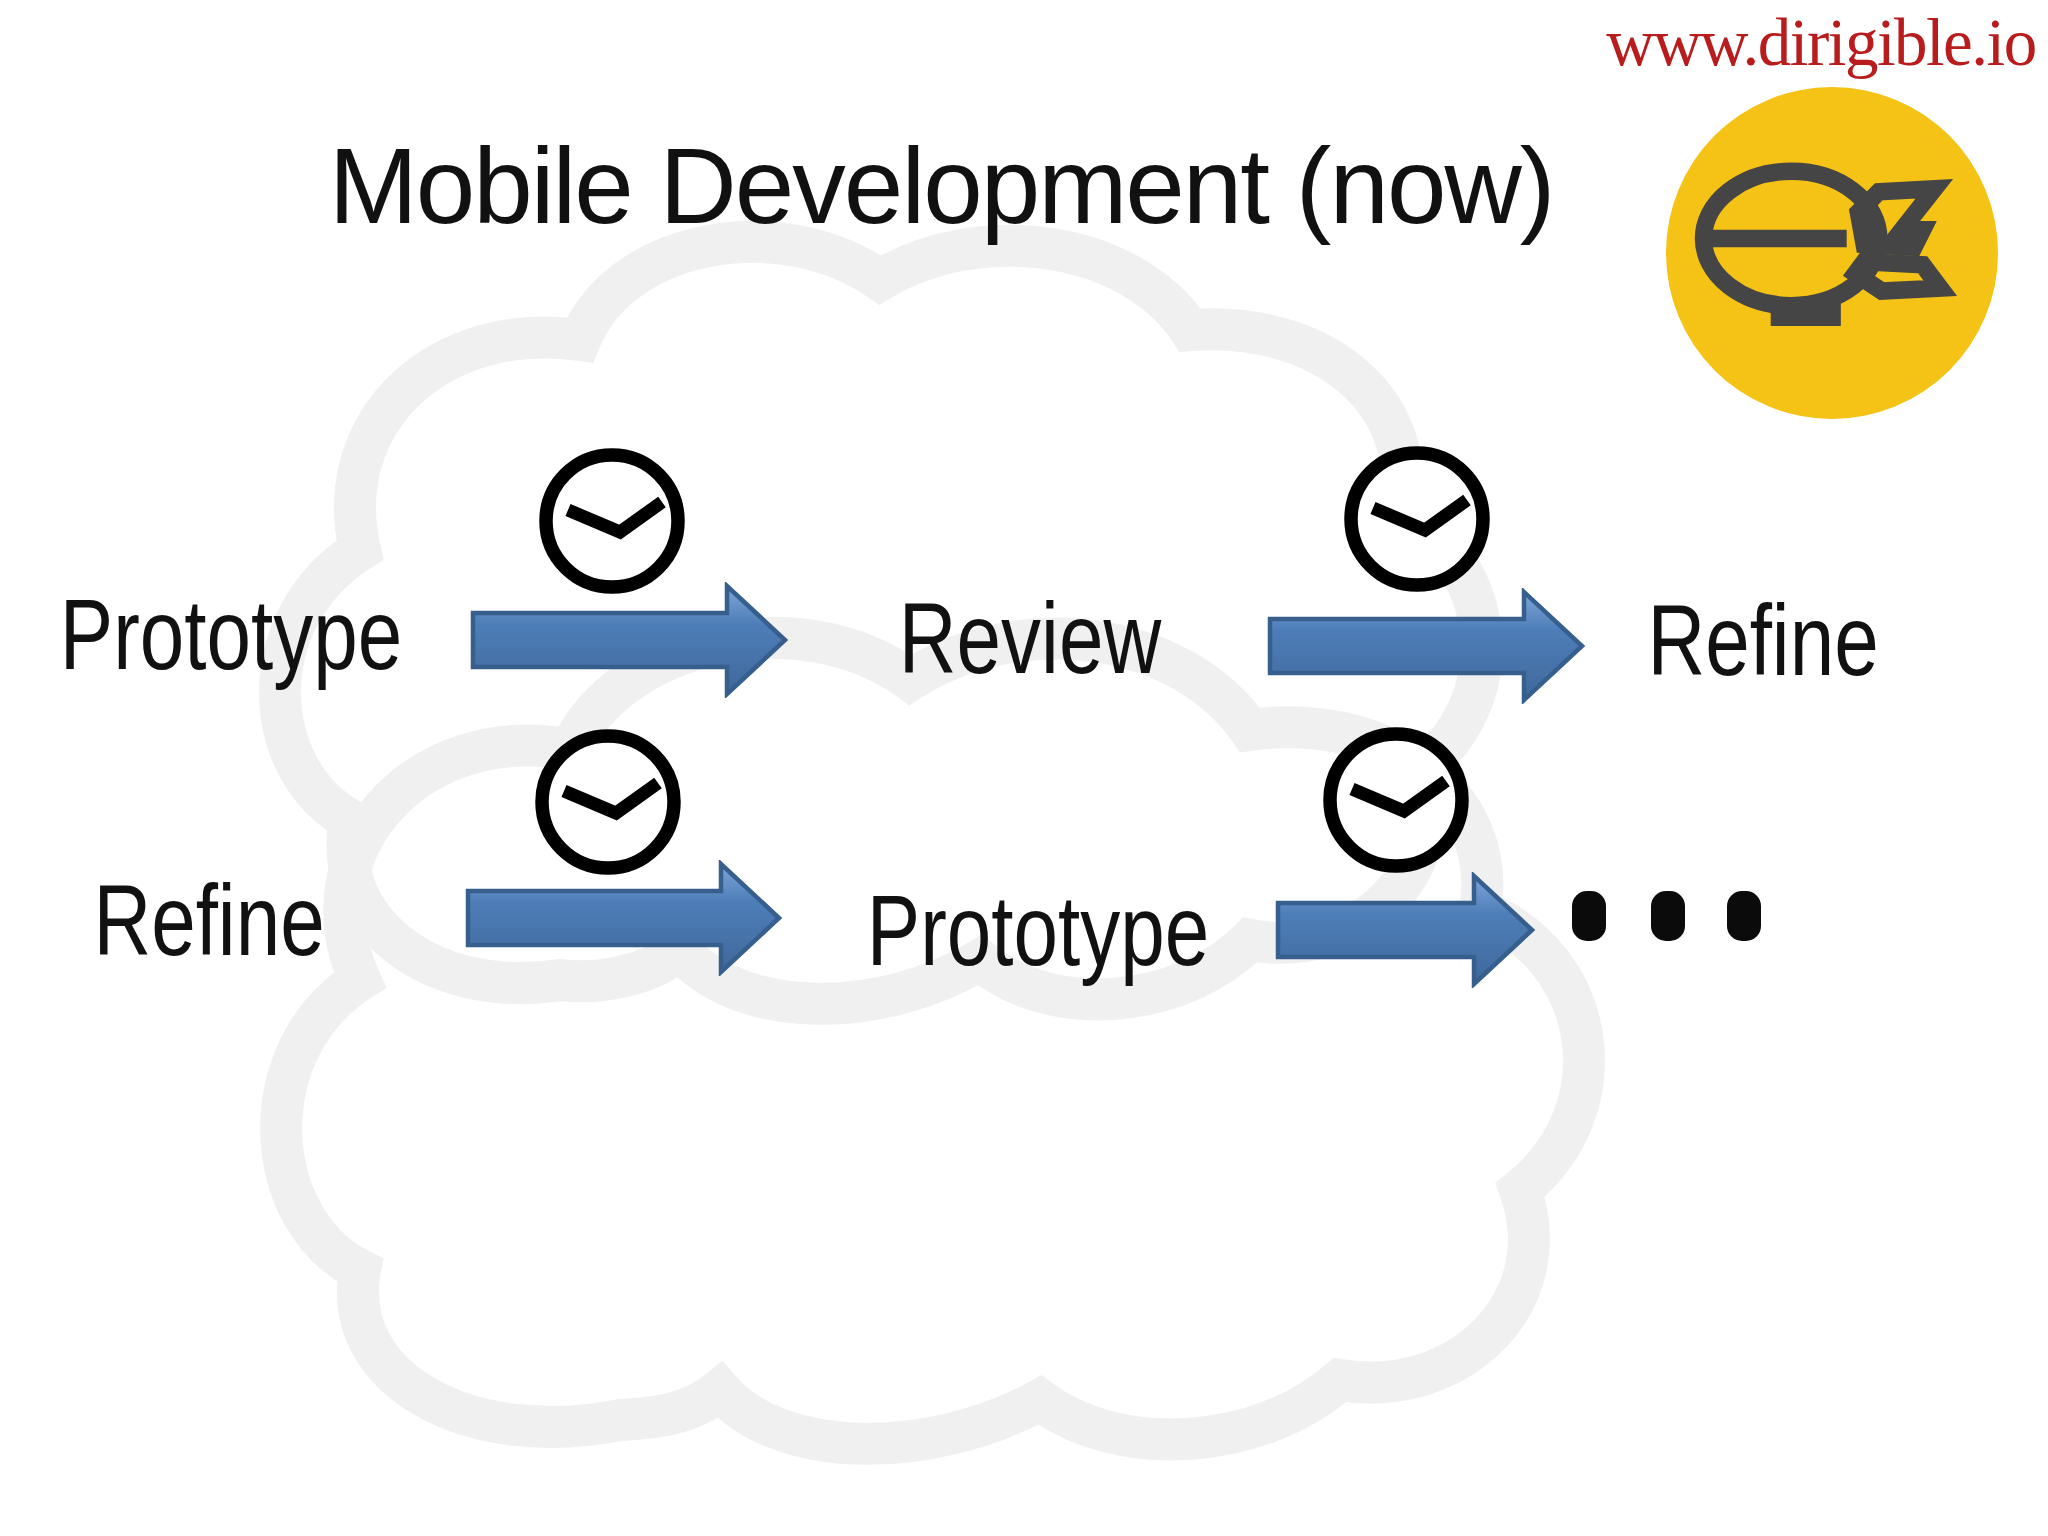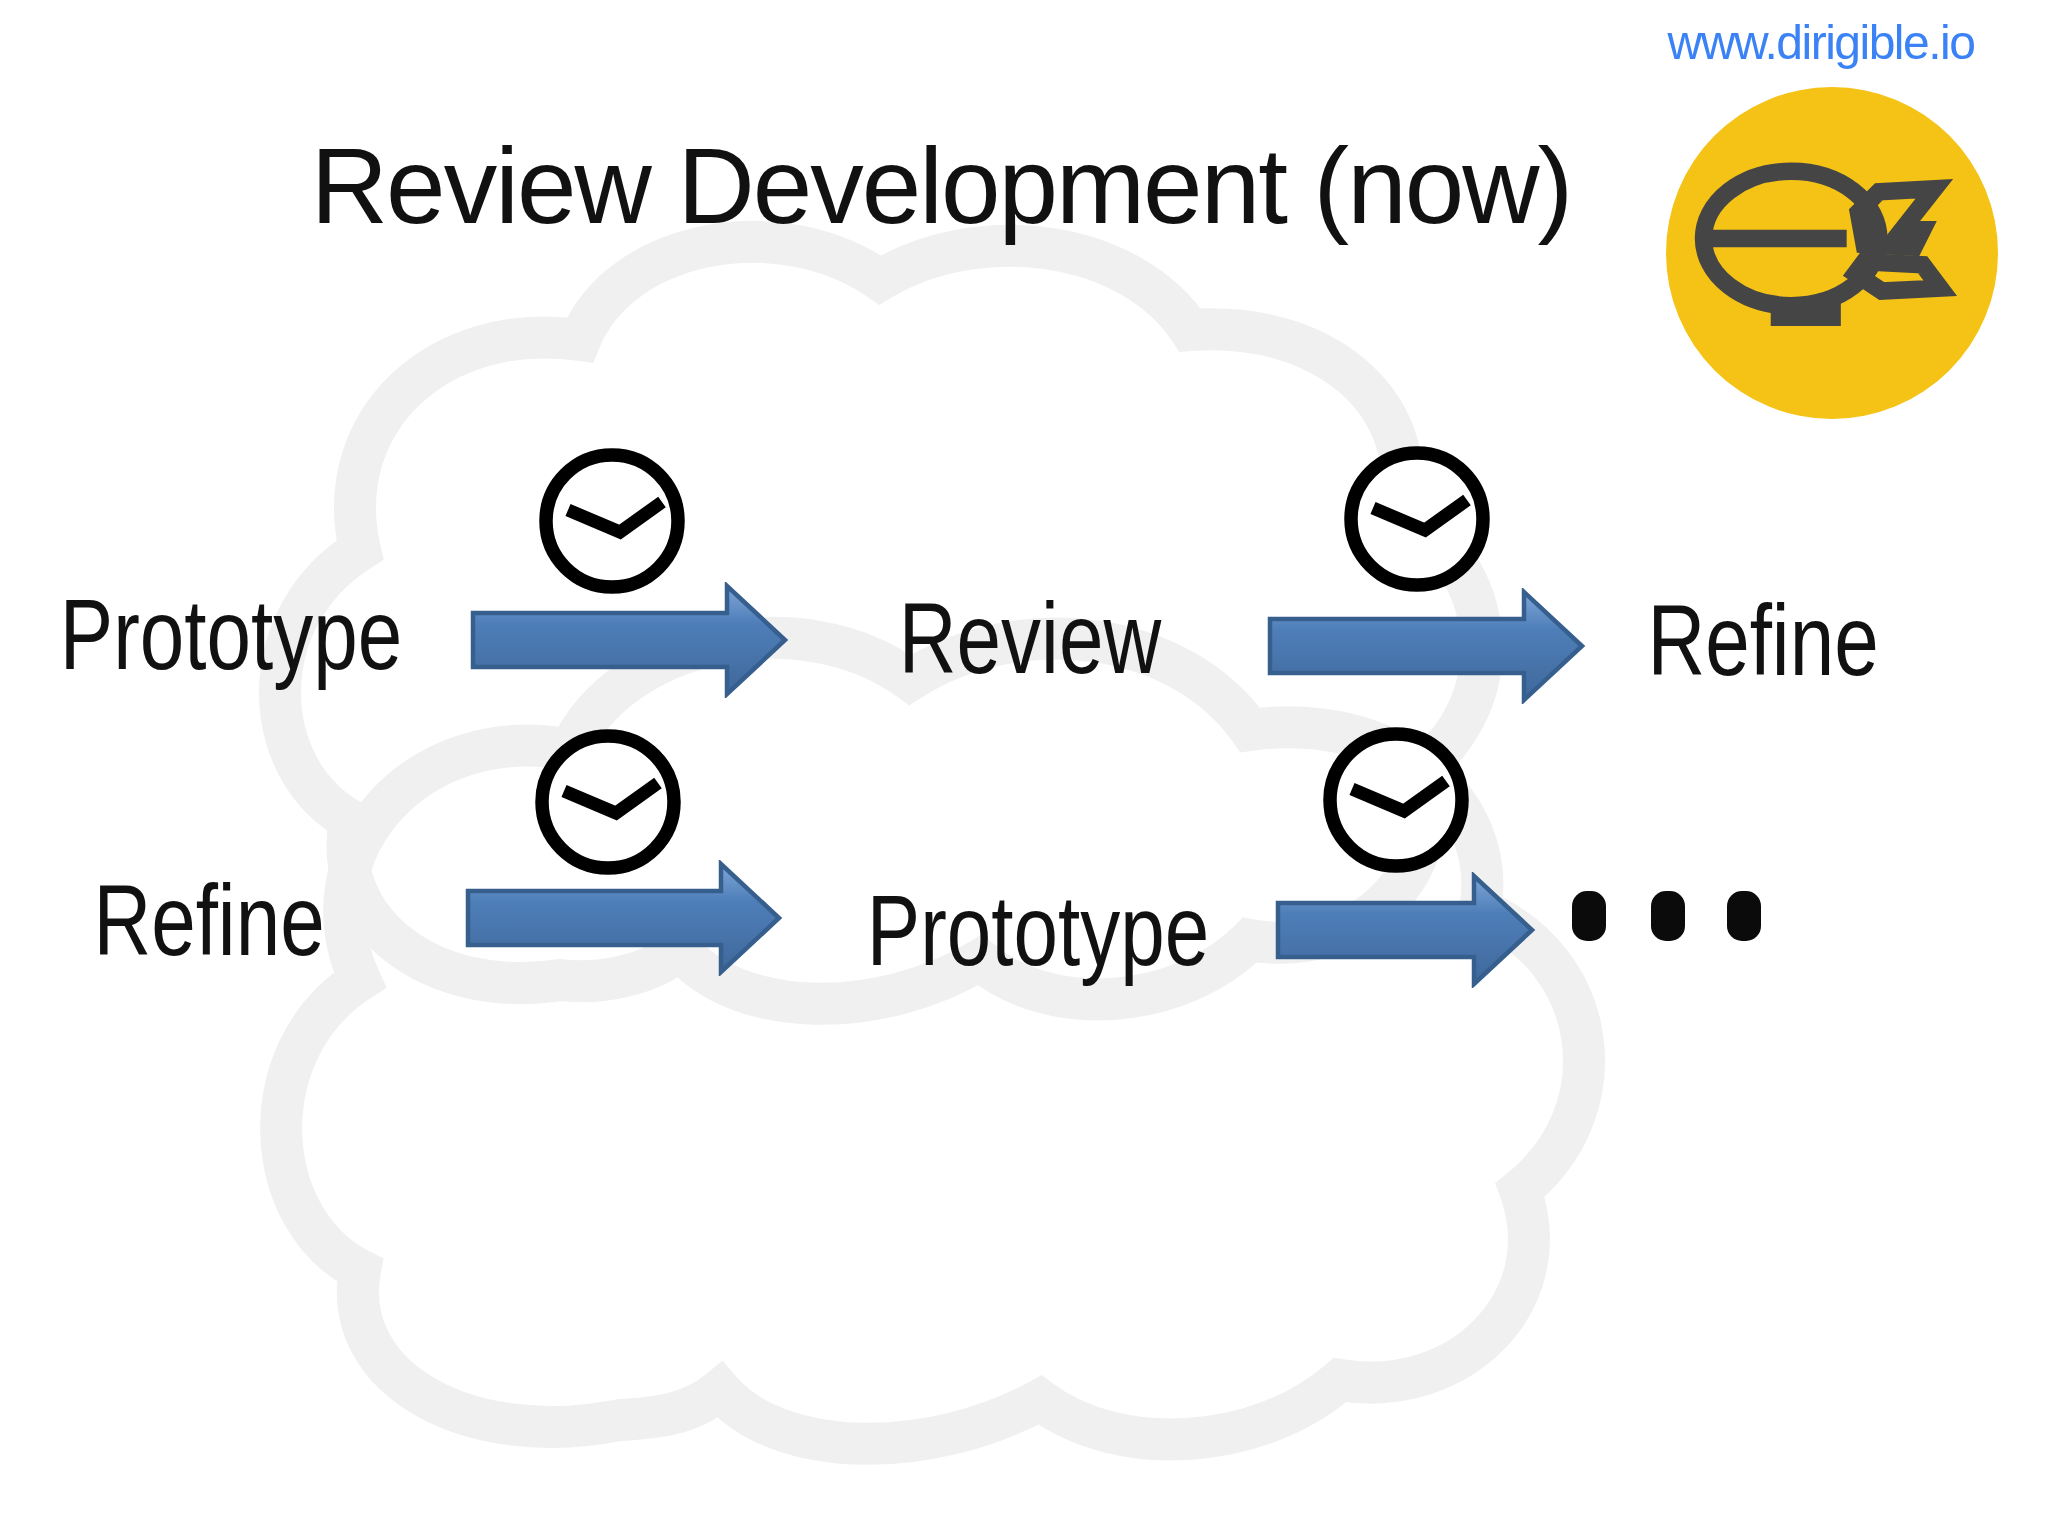--- a/index.html
+++ b/index.html
@@ -7,21 +7,21 @@
     position:relative;width:2048px;height:1536px;overflow:hidden;
     background:#ffffff;font-family:"Liberation Sans", sans-serif;color:#111111;
   }
   .bg-clouds{position:absolute;left:0;top:0;width:2048px;height:1536px;}
   .title{
     position:absolute;left:941px;top:186px;transform:translate(-50%,-50%);
     font-size:107px;letter-spacing:-2px;white-space:nowrap;color:#111111;
   }
   .site-url{
     position:absolute;left:1821px;top:42px;transform:translate(-50%,-50%);
-    font-size:48px;letter-spacing:-1.5px;white-space:nowrap;color:#3b82f6;
+    font-size:67px;letter-spacing:-1.5px;white-space:nowrap;color:#b91c1c;font-family:Liberation Serif, serif;
   }
   .logo-circle{
     position:absolute;left:1666px;top:87px;width:332px;height:332px;
     border-radius:50%;background:#F5C216;
   }
   .logo-circle svg{position:absolute;left:6%;top:6%;width:88%;height:88%;}
   .step-label{
     position:absolute;transform:translate(-50%,-50%) scaleX(0.8);
     font-size:100px;white-space:nowrap;color:#111111;
   }
@@ -83,21 +83,21 @@
          C 620 640, 800 600, 910 680
          C 1020 610, 1180 630, 1250 730
          C 1390 710, 1500 800, 1480 910
          C 1600 960, 1620 1110, 1520 1190
          C 1560 1300, 1460 1400, 1340 1380
          C 1260 1450, 1120 1460, 1040 1400
          C 930 1460, 780 1460, 720 1390
          C 690 1415, 655 1418, 620 1420 Z"></path>
   </svg>
 
-  <div class="title">Review Development (now)</div>
+  <div class="title">Mobile Development (now)</div>
   <div class="site-url">www.dirigible.io</div>
 
   <div class="logo-circle">
     <svg viewBox="0 0 100 100">
       <g fill="none" stroke="#454545" stroke-width="6" stroke-linejoin="miter">
         <ellipse cx="36" cy="45" rx="30" ry="23"></ellipse>
         <line x1="7" y1="45" x2="55" y2="45"></line>
         <path d="M 59 36 L 66 29 L 85 28 L 74 42 L 81 42 L 78 48 L 61 47 Z"></path>
         <path d="M 61 53 L 81 54 L 87 62 L 67 63 L 58 57 Z"></path>
         <path d="M 50 66 L 50 72 L 32 72 L 32 65"></path>

